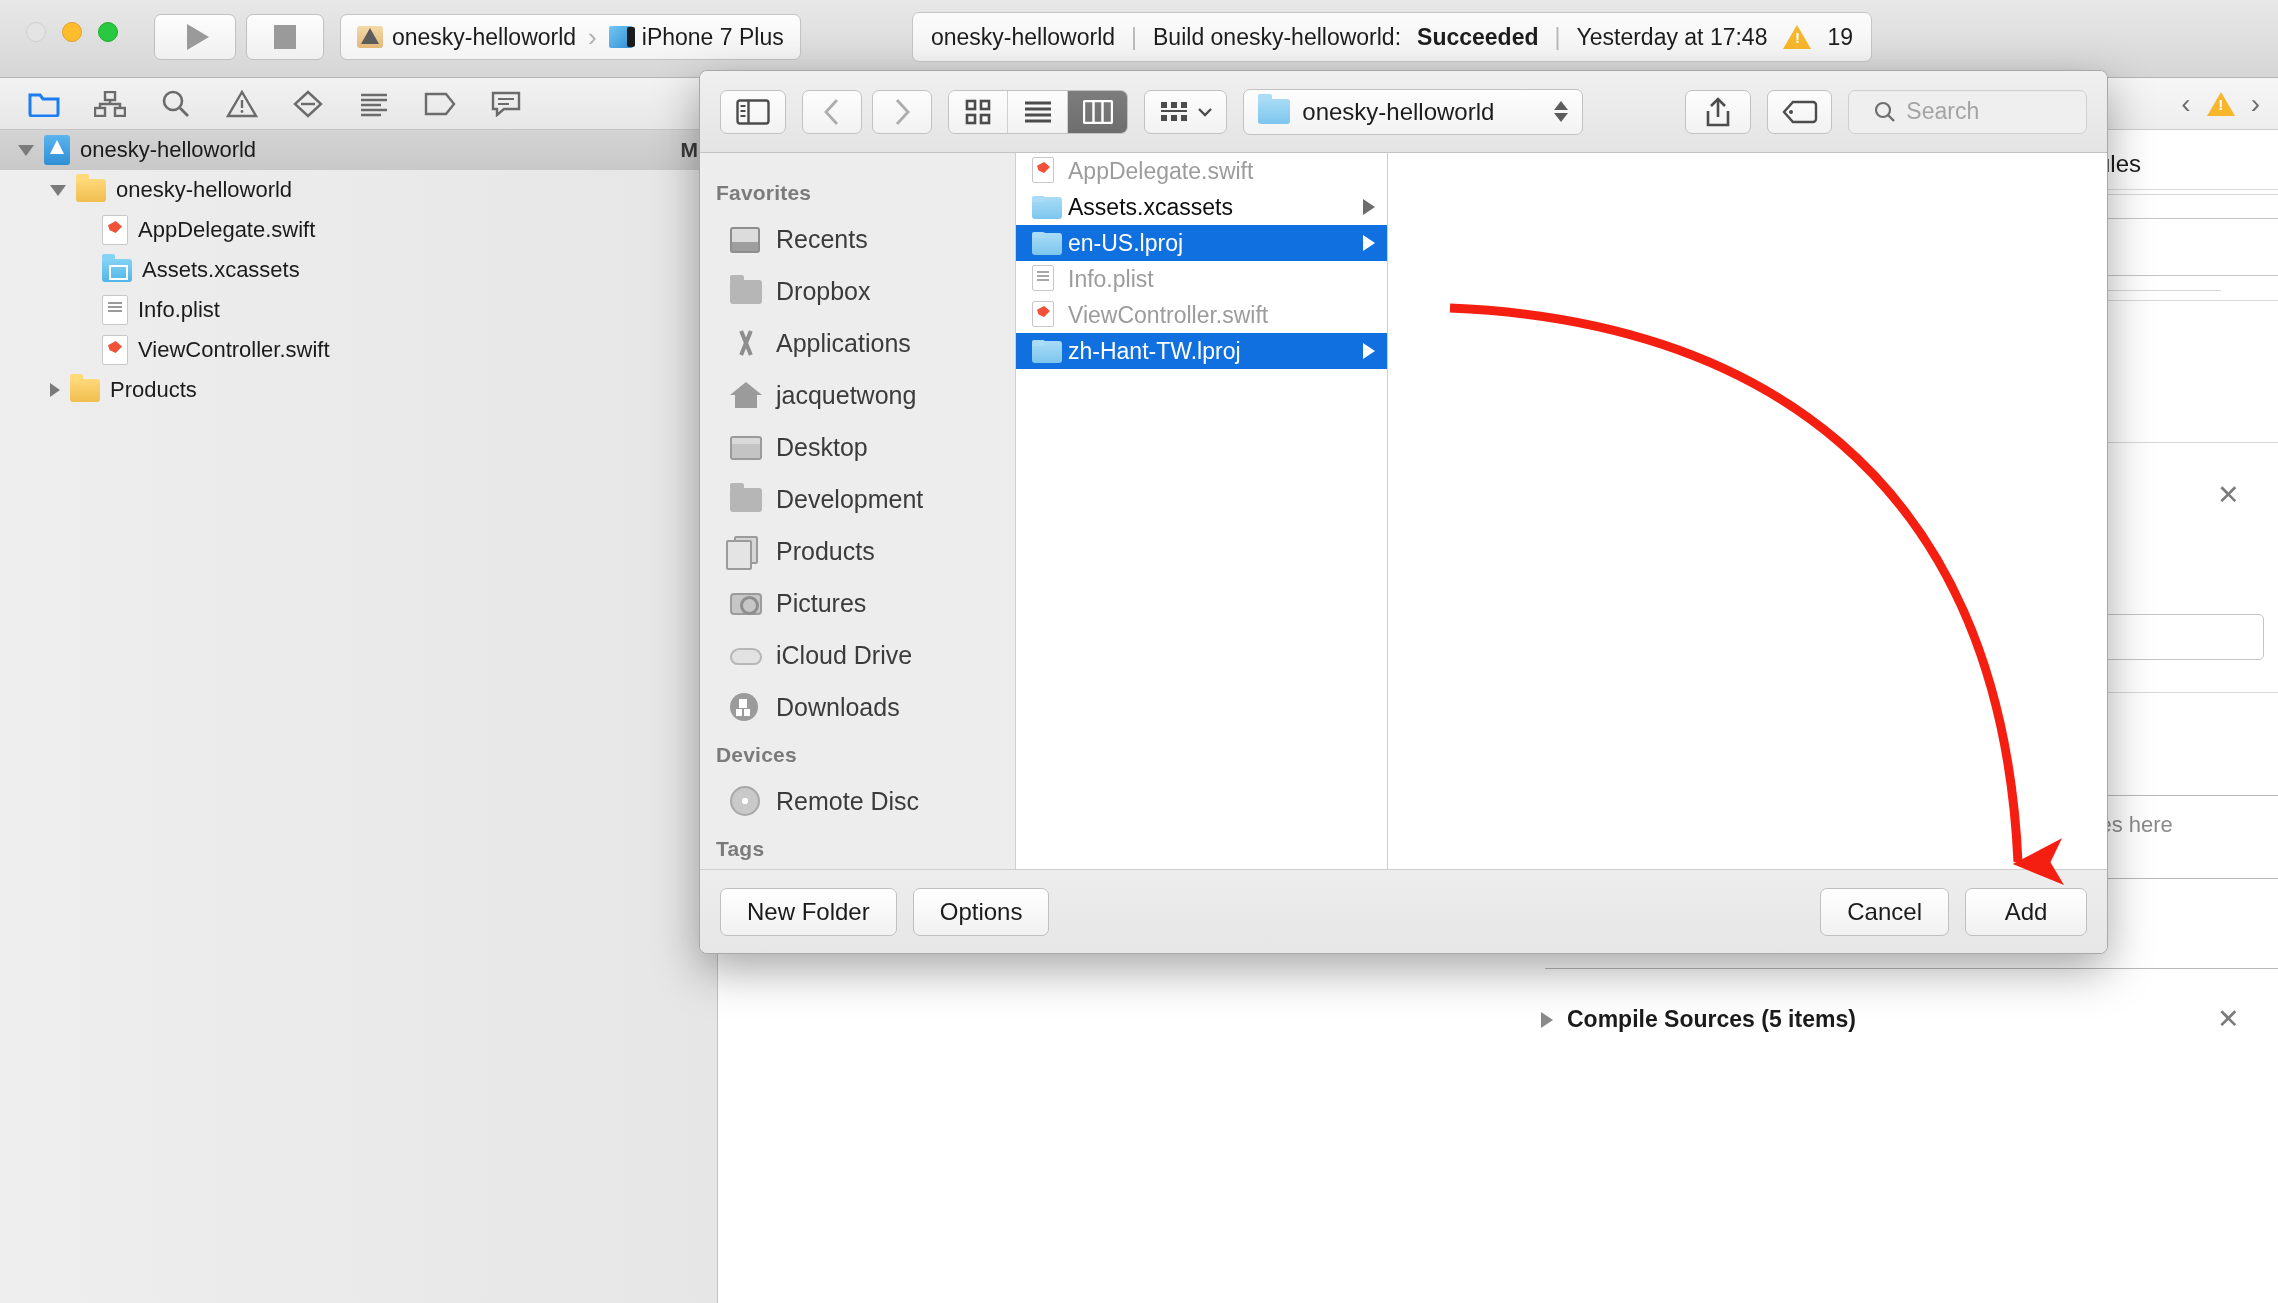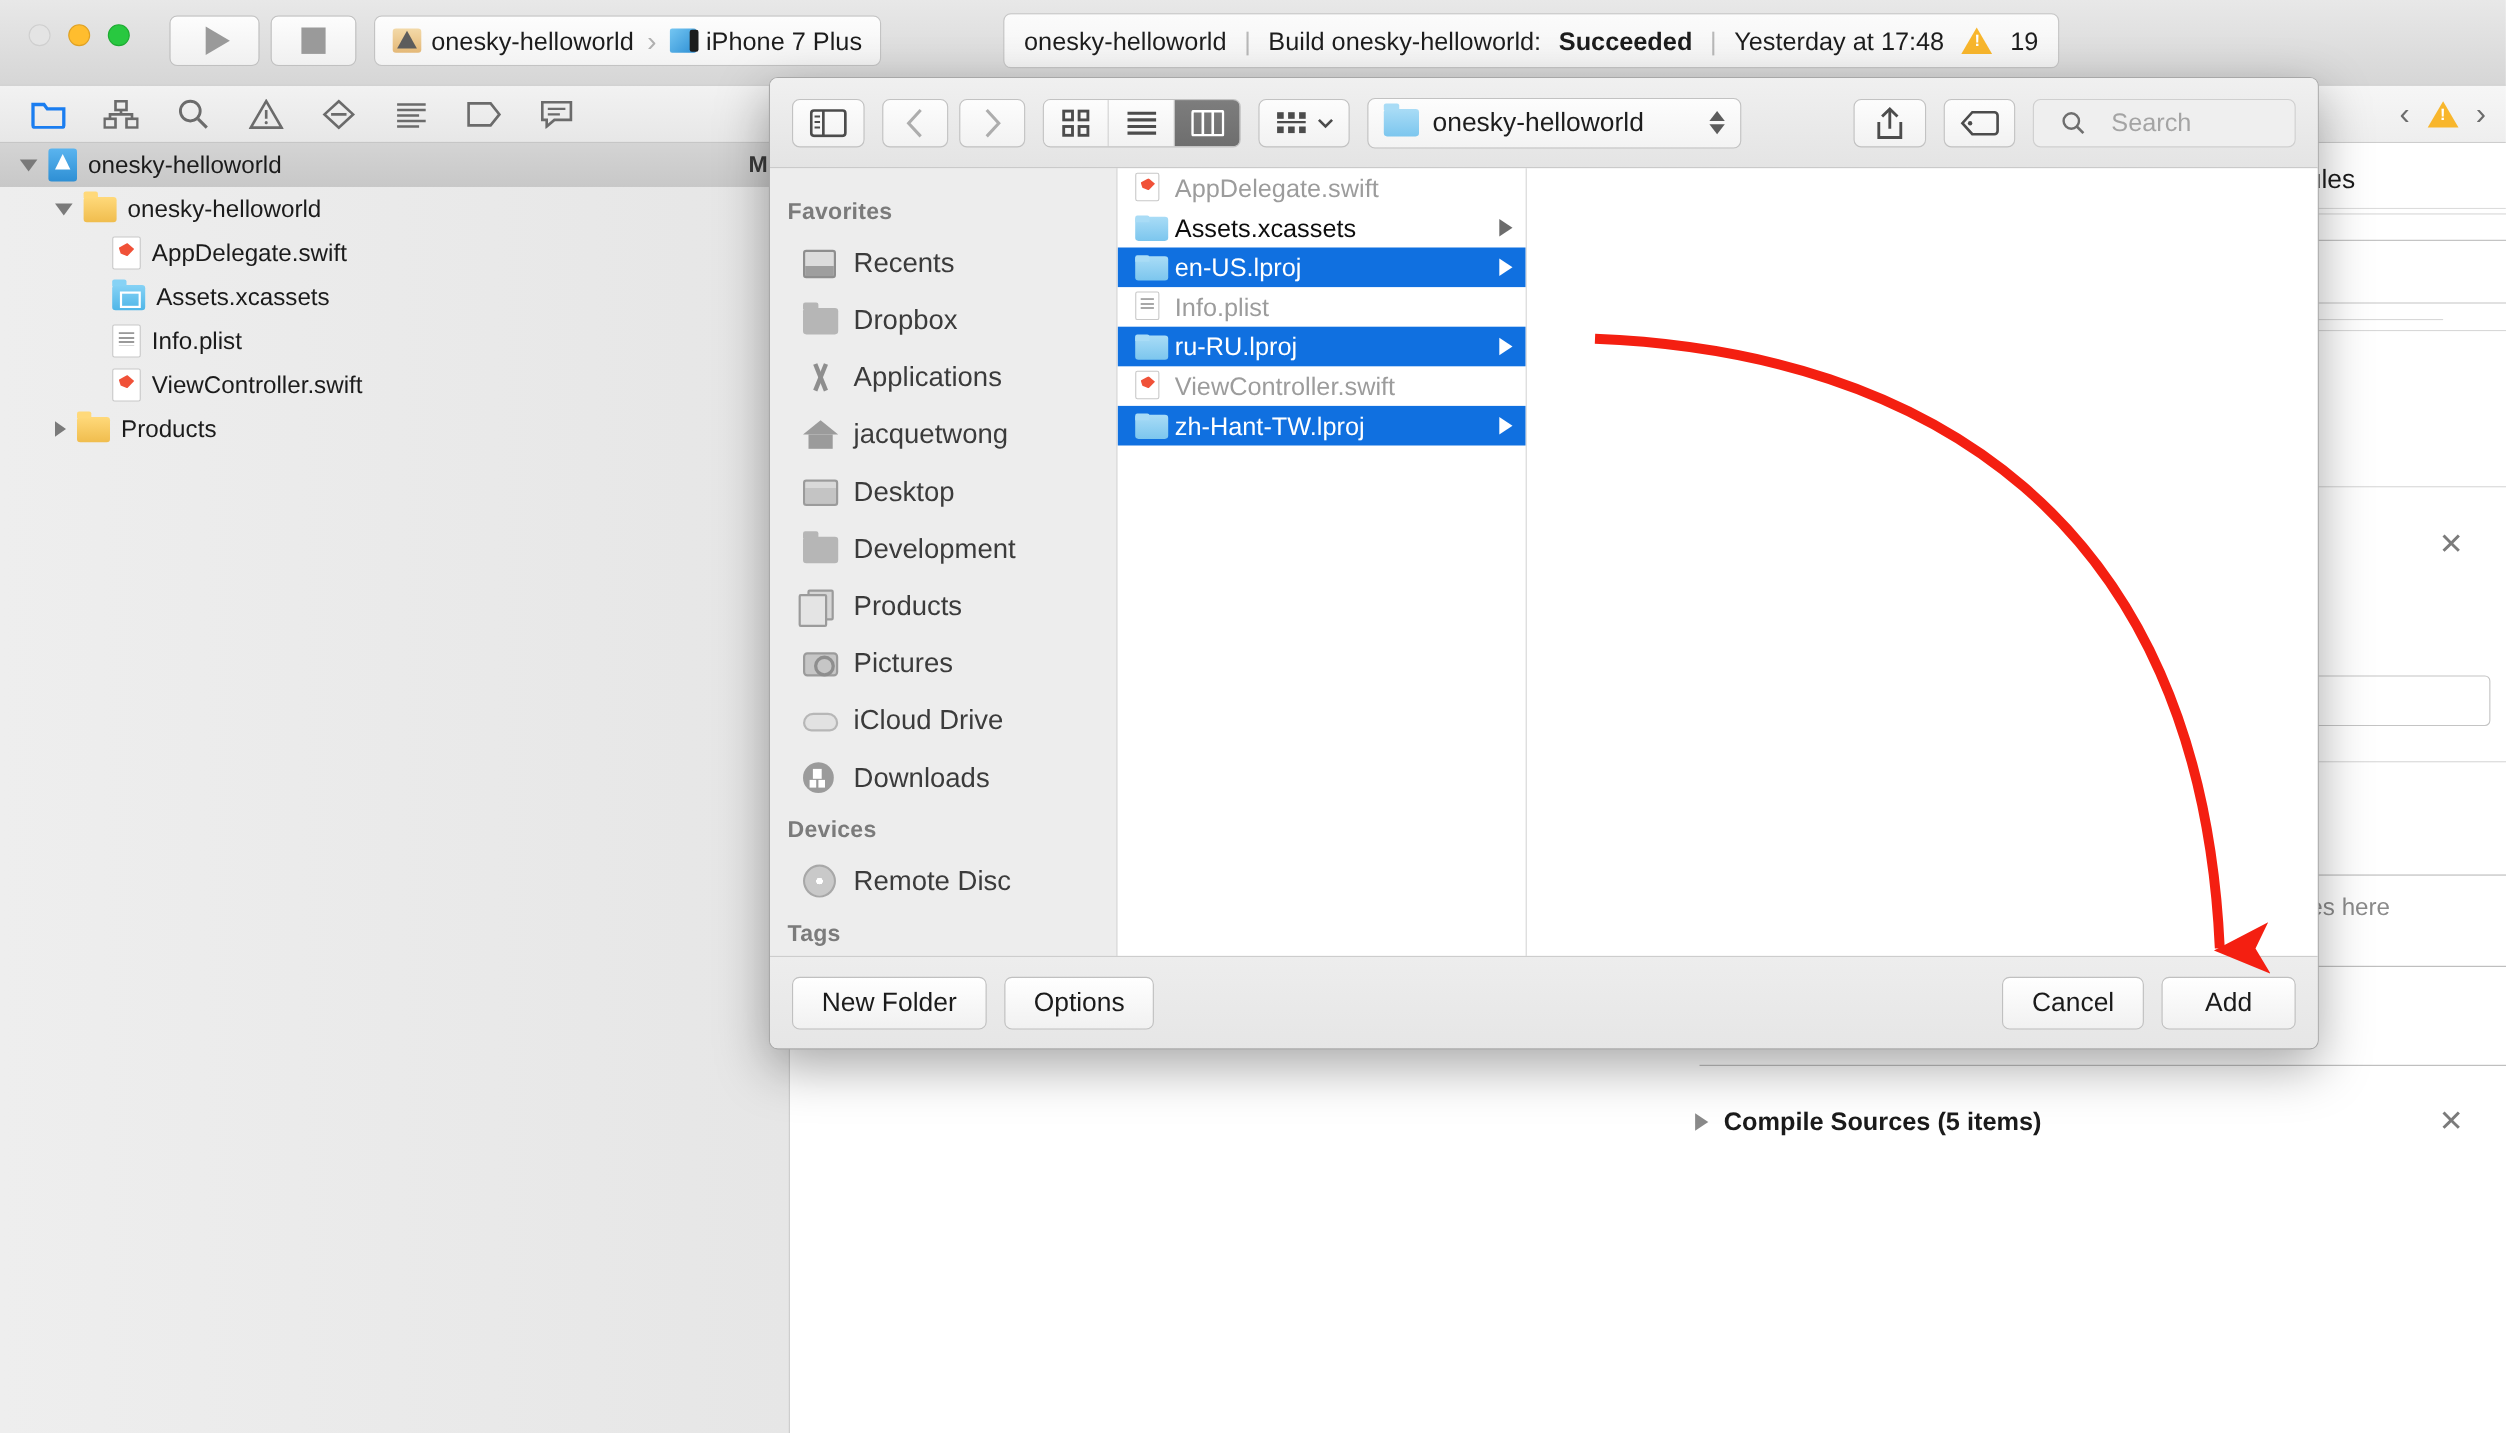--- a/index.html
+++ b/index.html
@@ -263,21 +263,21 @@
   .updown { margin-left: auto; display: flex; flex-direction: column; gap: 3px; line-height: 0; }
   .updown i {
     width: 0; height: 0; border-left: 7px solid transparent; border-right: 7px solid transparent;
   }
   .updown i.u { border-bottom: 9px solid #5c5c5c; }
   .updown i.d { border-top: 9px solid #5c5c5c; }
 
   #search-field {
     margin-left: auto; width: 246px; height: 44px;
     border: 1px solid #cfcfcf; border-radius: 7px; background: #efefef;
-    display: flex; align-items: center; gap: 23px; padding: 0 25px;
+    display: flex; align-items: center; gap: 10px; padding: 0 25px;
     font-size: 23px; color: #a4a4a4;
   }
 
   #panel-body {
     position: absolute; left: 0; top: 82px; right: 0; bottom: 84px; display: flex;
   }
   #panel-sidebar {
     width: 316px; background: #ededed; border-right: 1px solid #cfcfcf;
     padding-top: 18px; overflow: hidden;
   }
@@ -797,27 +797,20 @@
             </span>
             <span>en-US.lproj</span>
             <span class="fl-arrow"></span>
           </div>
           <div class="fl-row dim">
             <span class="fl-ic">
               <span class="fl-plist" style="display: block; position: absolute;"></span>
             </span>
             <span>Info.plist</span>
           </div>
-          <div class="fl-row sel">
-            <span class="fl-ic">
-              <span class="fl-folder" style="display: block; position: absolute;"></span>
-            </span>
-            <span>ru-RU.lproj</span>
-            <span class="fl-arrow"></span>
-          </div>
           <div class="fl-row dim">
             <span class="fl-ic">
               <span class="fl-swift" style="display: block; position: absolute;"></span>
             </span>
             <span>ViewController.swift</span>
           </div>
           <div class="fl-row sel">
             <span class="fl-ic">
               <span class="fl-folder" style="display: block; position: absolute;"></span>
             </span>

